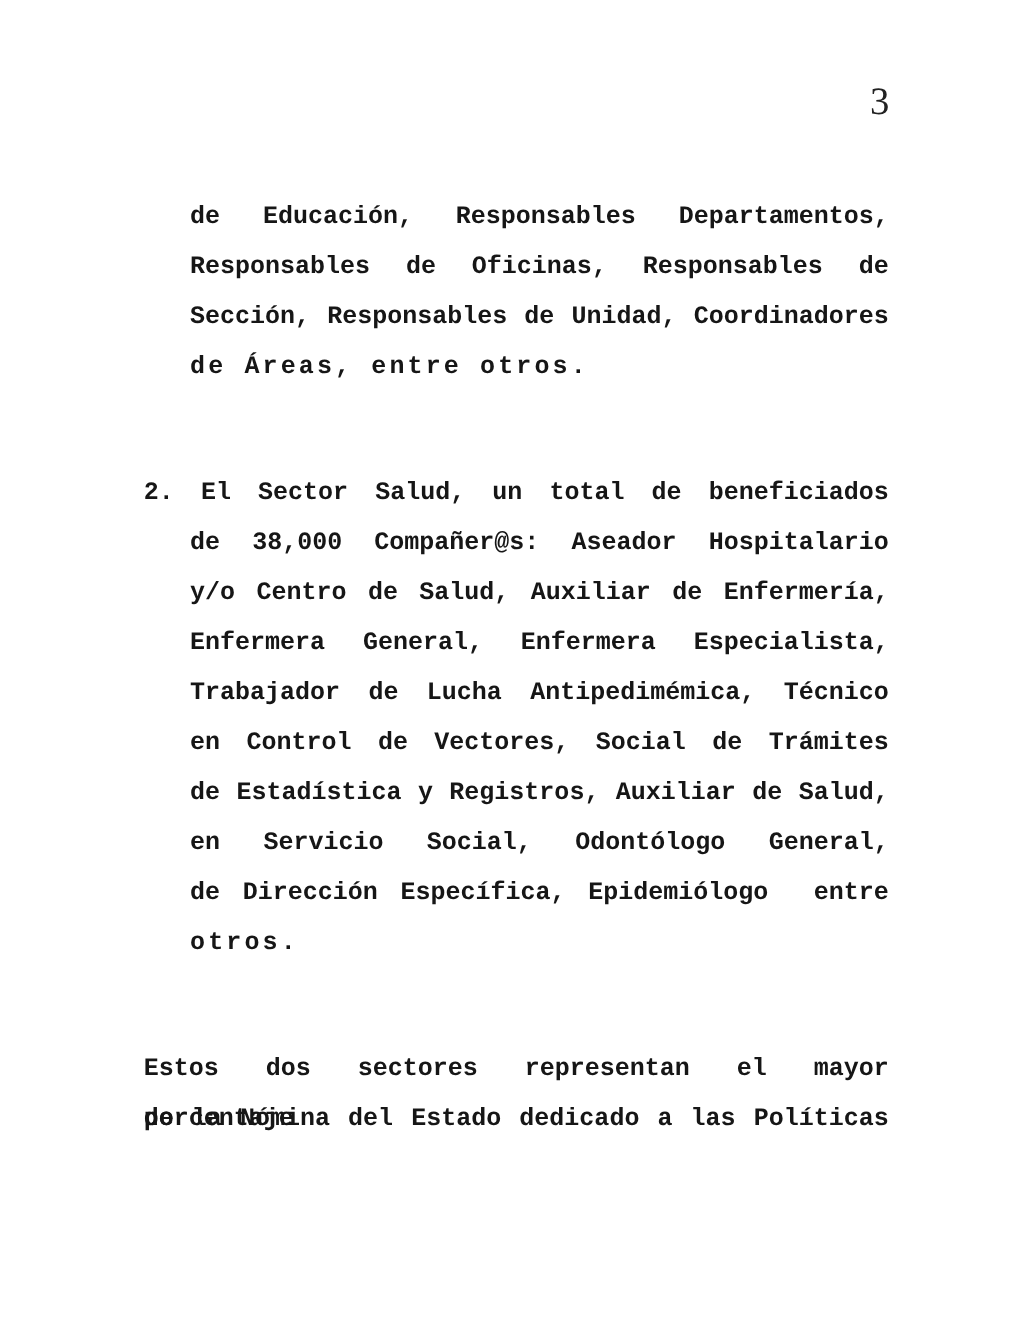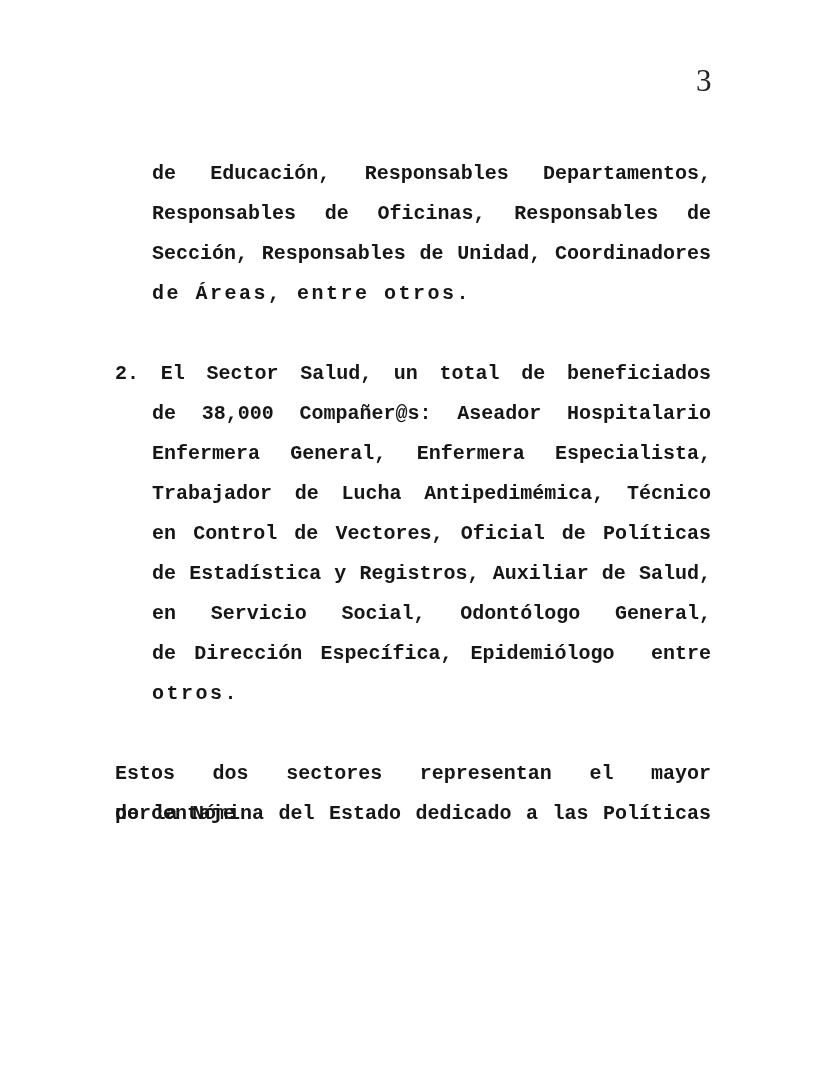--- a/index.html
+++ b/index.html
@@ -24,21 +24,21 @@
     color: #222222;
     letter-spacing: 0;
   }
   .content {
     position: absolute;
     left: 115px;
     top: 154px;
     width: 596px;
   }
   .para { margin: 0; }
-  .para + .para { margin-top: 40px; } 
+  .para + .para { margin-top: 61px; } 
   .indent { margin-left: 37px; width: 559px; } 
   .line {
     height: 40px;
     line-height: 40px;
     white-space: pre-wrap;
     text-align: justify;
     text-align-last: justify;
   }
   .line.last {
     text-align: center;
@@ -59,23 +59,24 @@
       <div class="line">de Educación, Responsables Departamentos,</div>
       <div class="line">Responsables de Oficinas, Responsables de</div>
       <div class="line">Sección, Responsables de Unidad, Coordinadores</div>
       <div class="line last">de Áreas, entre otros.</div>
     </div>
 
     <div class="para">
       <div class="line">2. El Sector Salud, un total de beneficiados</div>
       <div class="indent">
         <div class="line">de 38,000 Compañer@s: Aseador Hospitalario</div>
+        <div class="line">y/o Centro de Salud, Auxiliar de Enfermería,</div>
         <div class="line">Enfermera General, Enfermera Especialista,</div>
         <div class="line">Trabajador de Lucha Antipedimémica, Técnico</div>
-        <div class="line">en Control de Vectores, Oficial de Políticas</div>
+        <div class="line">en Control de Vectores, Social de Trámites</div>
         <div class="line">de Estadística y Registros, Auxiliar de Salud,</div>
         <div class="line">en Servicio Social, Odontólogo General,</div>
         <div class="line">de Dirección Específica, Epidemiólogo  entre</div>
         <div class="line last">otros.</div>
       </div>
     </div>
 
     <div class="para">
       <div class="line">Estos dos sectores representan el mayor porcentaje</div>
       <div class="line">de la Nómina del Estado dedicado a las Políticas</div>

